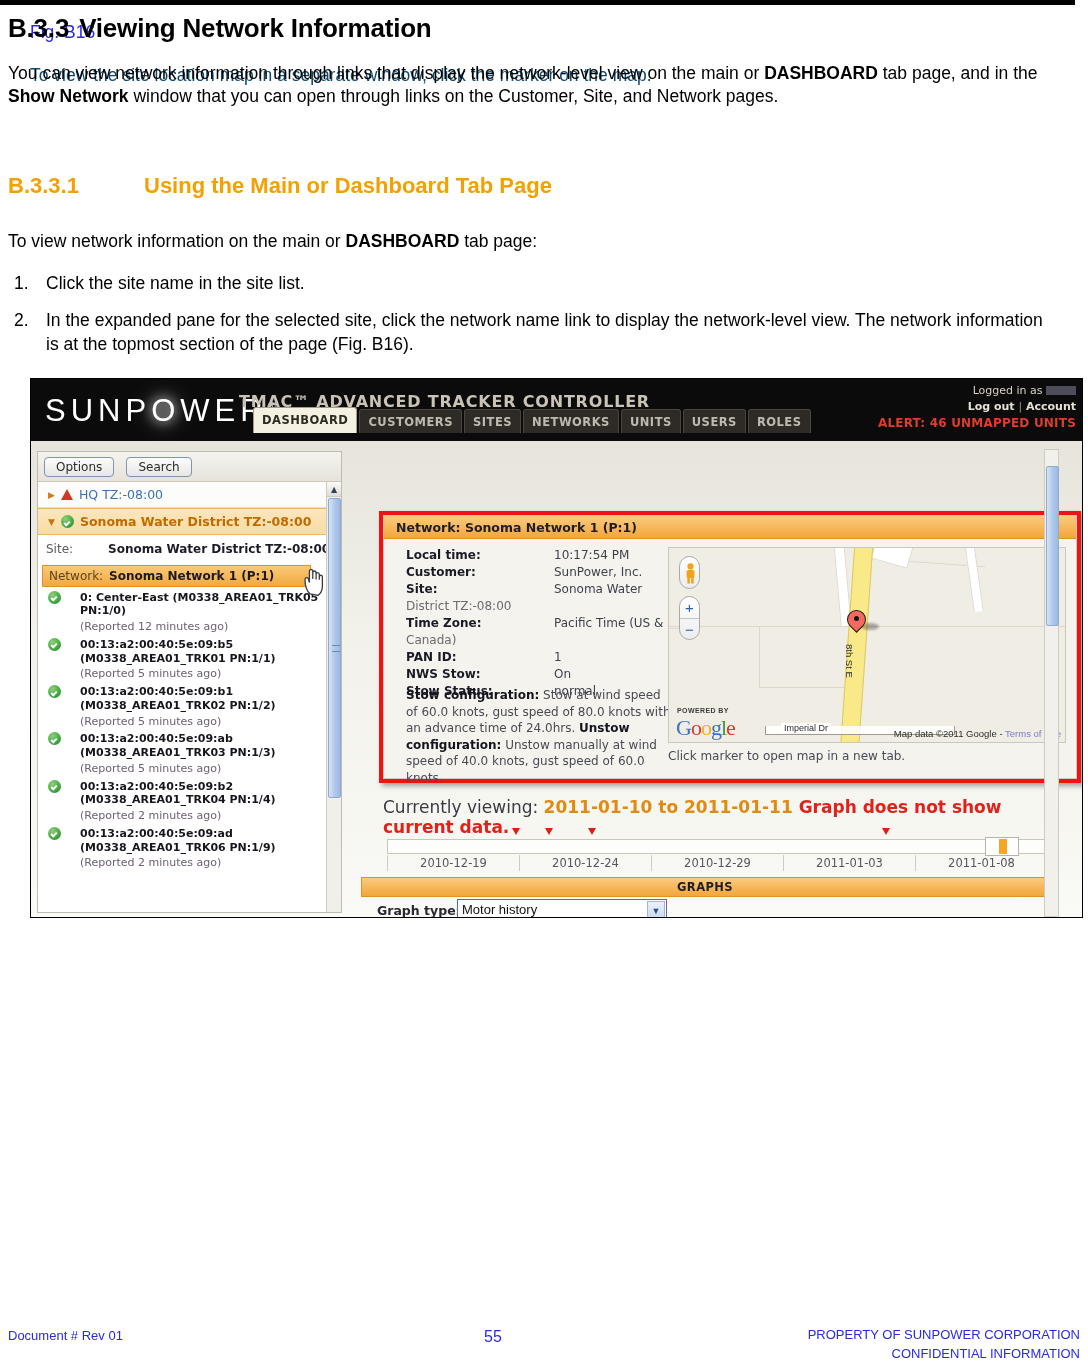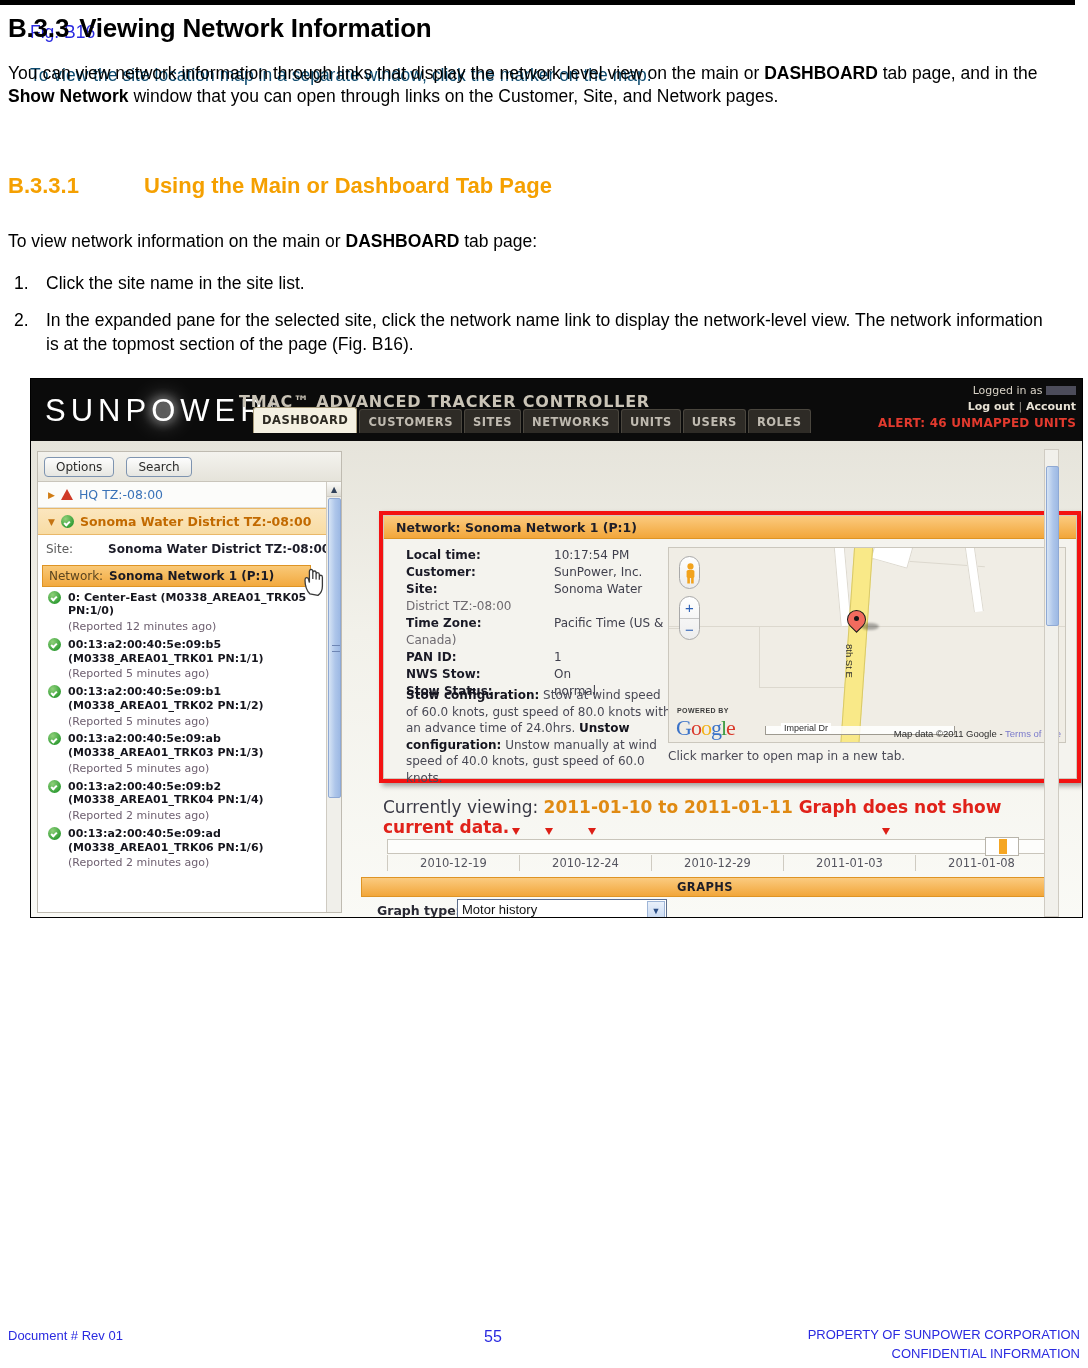--- a/index.html
+++ b/index.html
@@ -300,21 +300,21 @@
   .net-row .k { color: #5B4520; width: 60px; flex: none; }
   .net-row .v { color: #1A1A24; font-weight: bold; }
   .cursor-hand {
     position: absolute;
     right: -18px; top: 0px;
     width: 26px; height: 30px;
   }
 
   .unit {
     display: flex;
-    gap: 7px;
+    gap: 19px;
     padding: 4px 6px 0 10px;
   }
   .unit .utext { font-size: 11px; line-height: 1.25; }
   .unit .uname { color: #16161E; font-weight: bold; }
   .unit .urep { color: #6E6070; font-size: 11px; margin-top: 2px; }
 
   
   .lp-scroll {
     position: absolute;
     right: 0; top: 30px;
@@ -823,21 +823,21 @@
           <div class="unit">
             <span class="ico-ok"></span>
             <span class="utext">
               <span class="uname">00:13:a2:00:40:5e:09:b2 (M0338_AREA01_TRK04 PN:1/4)</span>
               <div class="urep">(Reported 2 minutes ago)</div>
             </span>
           </div>
           <div class="unit">
             <span class="ico-ok"></span>
             <span class="utext">
-              <span class="uname">00:13:a2:00:40:5e:09:ad (M0338_AREA01_TRK06 PN:1/6)</span>
+              <span class="uname">00:13:a2:00:40:5e:09:ad (M0338_AREA01_TRK06 PN:1/9)</span>
               <div class="urep">(Reported 2 minutes ago)</div>
             </span>
           </div>
         </div>
       </div>
 
       <div class="lp-scroll">
         <div class="sb-up">▲</div>
         <div class="sb-thumb">
           <div class="sb-grip"></div>

